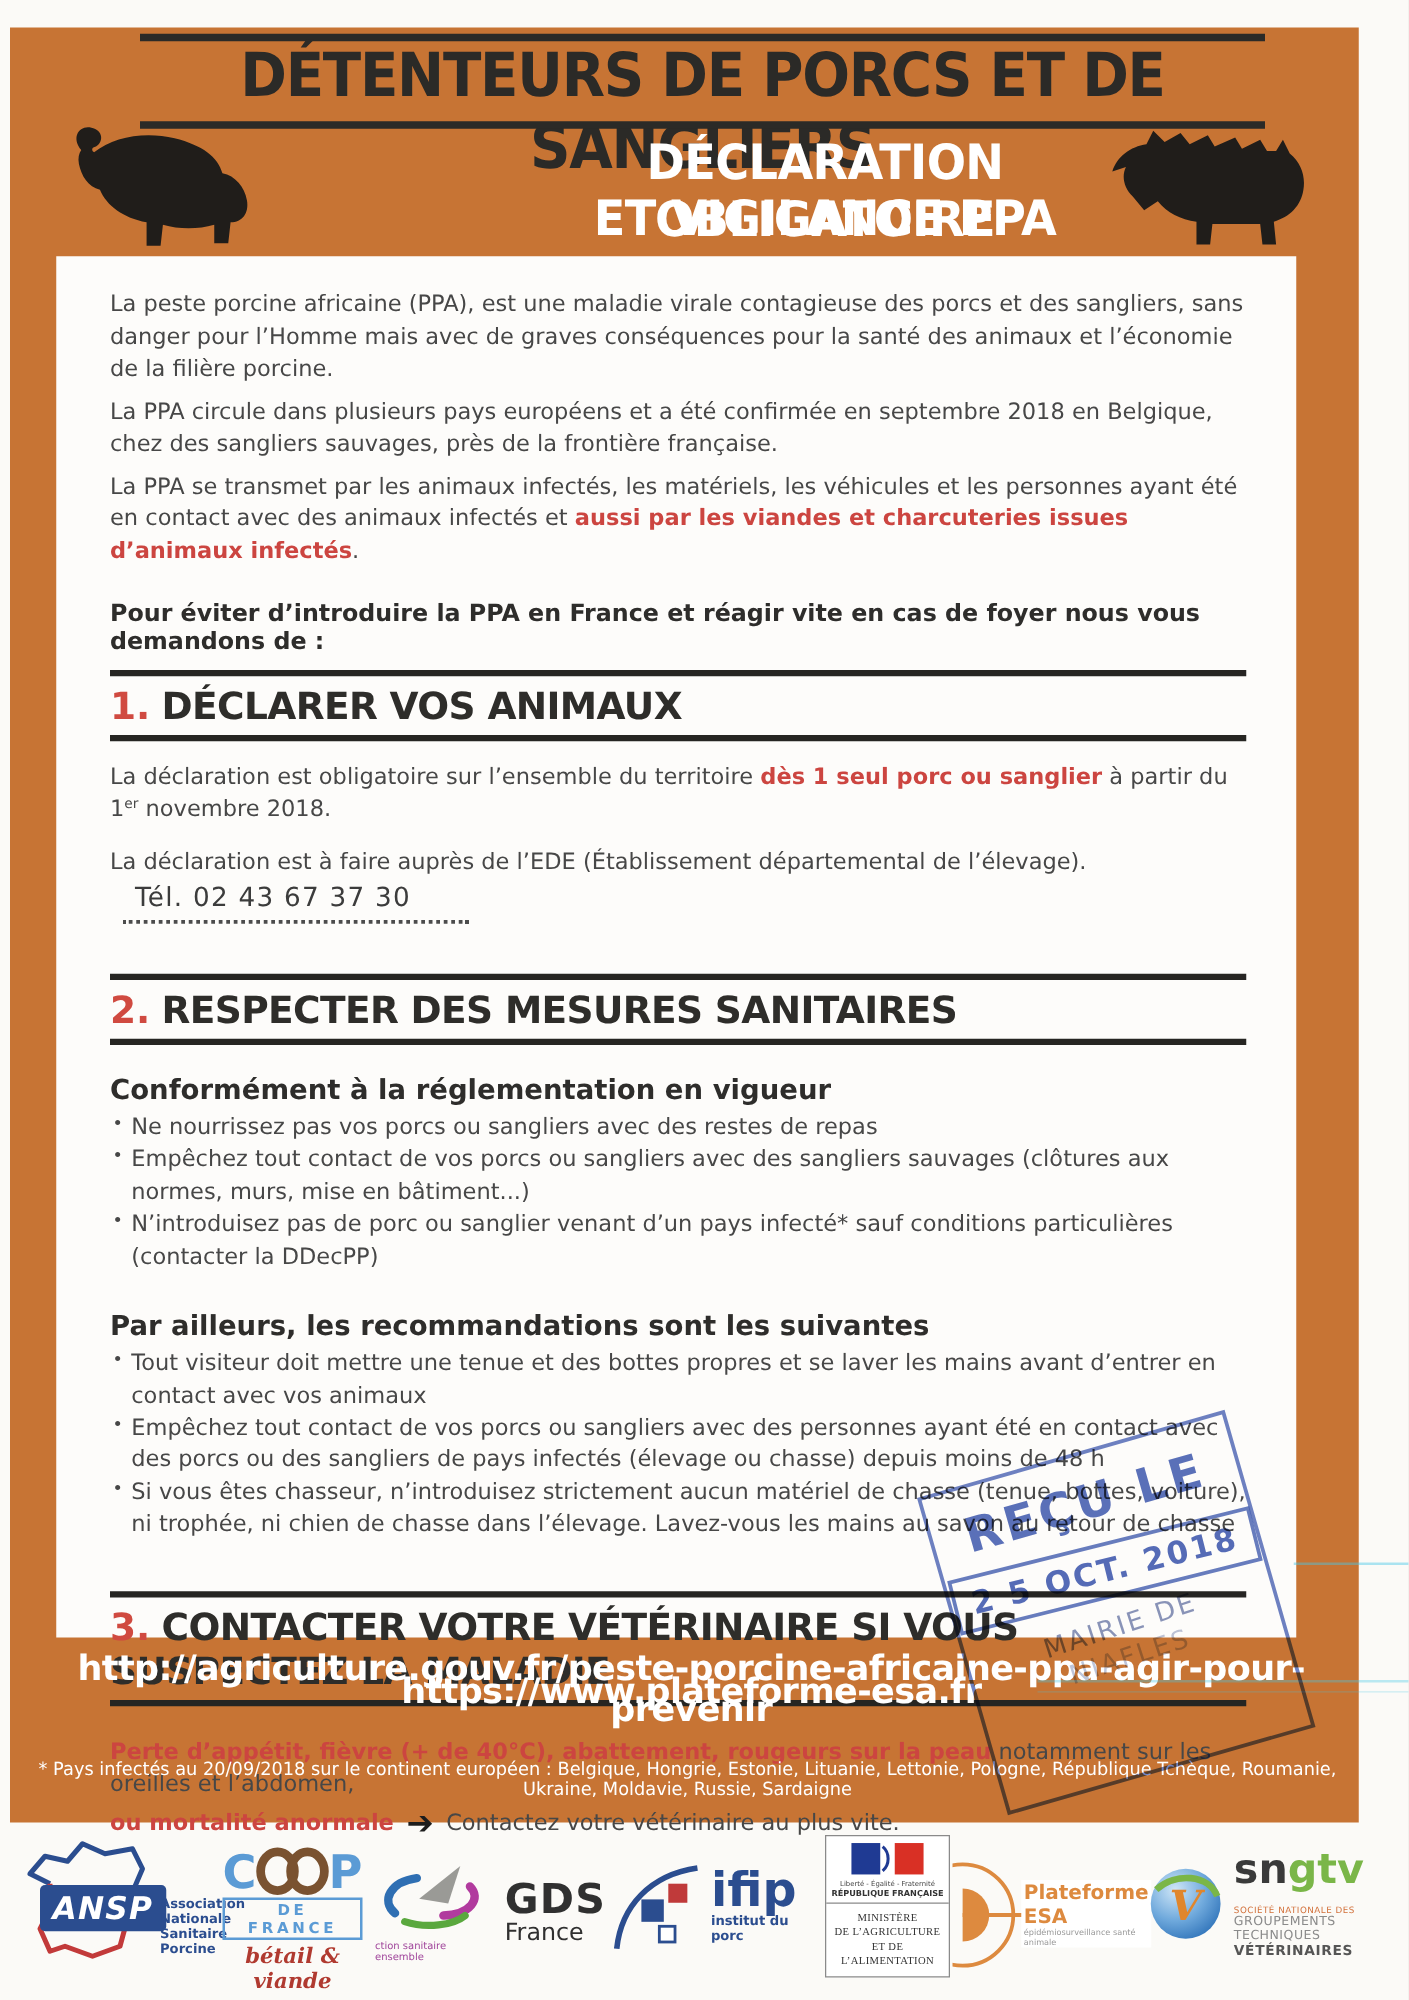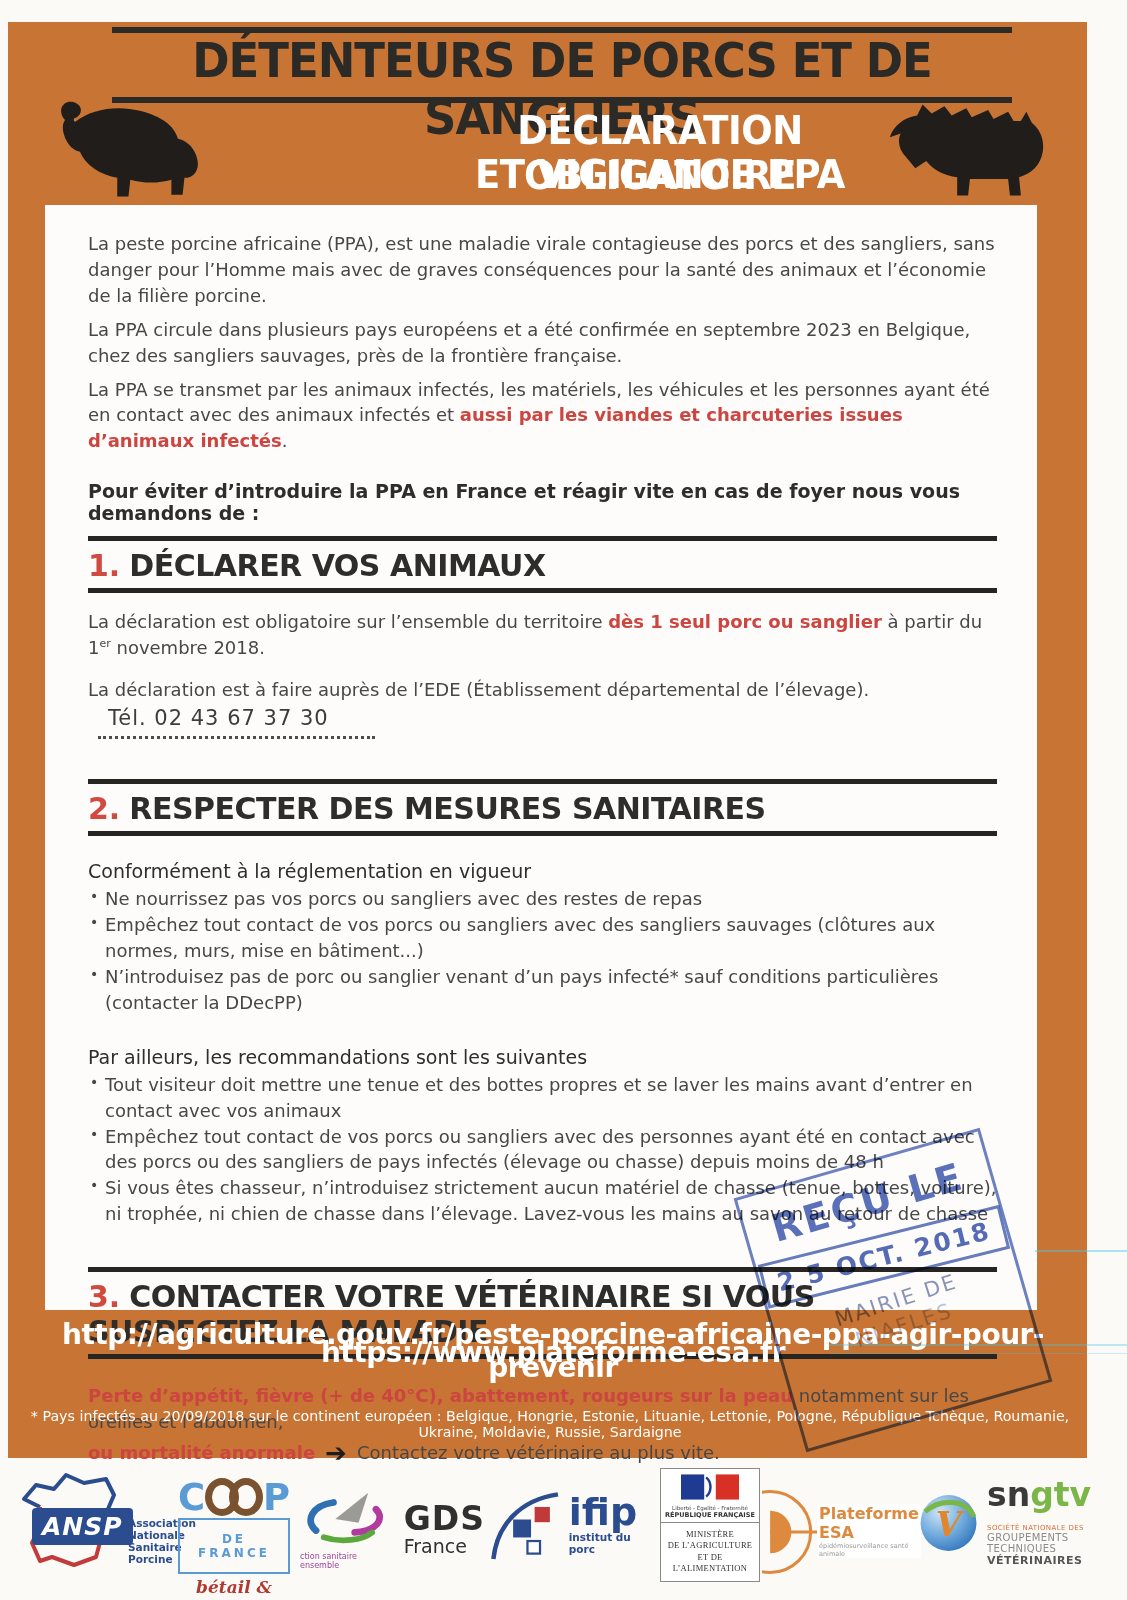--- a/index.html
+++ b/index.html
@@ -21,21 +21,21 @@
   .body-t{font-size:18px;line-height:1.44;color:#474747;}
   .red{color:#cc4540;font-weight:600;}
   .lead{font-size:19px;font-weight:700;color:#2e2d2b;margin-top:26px !important;}
   
   .sec{margin-top:12px;border-top:5px solid #262522;border-bottom:5px solid #262522;
        padding:7px 0 5px 0;}
   .sec .num{color:#d04a40;font-size:30px;font-weight:800;margin-right:9px;}
   .sec .stitle{color:#2e2d2a;font-size:30px;font-weight:800;letter-spacing:-0.5px;}
   .mt8{margin-top:8px !important;} .mt16{margin-top:16px !important;} .mt24{margin-top:24px !important;}
   .mt30{margin-top:30px !important;} .mt40{margin-top:40px !important;}
-  .subhead{font-size:19px;font-weight:400;color:#2e2d2b;}
+  .subhead{font-size:22px;font-weight:700;color:#2e2d2b;}
   ul.blist{list-style:none;margin:4px 0 0 0;padding:0;}
   ul.blist li{position:relative;padding-left:17px;font-size:18px;line-height:1.44;color:#474747;}
   ul.blist li::before{content:"•";position:absolute;left:2px;top:0;font-size:14px;color:#474747;}
   .phone-wrap{display:inline-block;border-bottom:3px dotted #4c4c4c;padding:0 46px 3px 10px;margin-left:10px;}
   .phone{font-size:21px;letter-spacing:1px;color:#3c3c3c;text-align:center;}
   sup{font-size:11px;}
   .arrow{font-size:26px;color:#1d1d1d;margin:0 10px;vertical-align:-3px;font-weight:700;}
   
   .stamp{position:absolute;left:765px;top:1158px;width:250px;height:258px;
          border:3px solid rgba(62,88,176,0.75);transform:rotate(-16deg);
@@ -53,21 +53,21 @@
   .scanline{position:absolute;background:rgba(70,200,230,0.45);}
   
   .logo{position:absolute;}
   .ansp-box{position:absolute;left:22px;top:40px;background:#2b4d8f;color:#fff;border-radius:4px;
             font-size:25px;font-weight:800;font-style:italic;padding:4px 10px;letter-spacing:1px;}
   .ansp-text{position:absolute;left:118px;top:49px;font-size:10.5px;font-weight:700;color:#2b4d8f;line-height:1.15;}
   .coop-row{display:flex;align-items:center;}
   .coop-letter{font-size:37px;font-weight:800;color:#5b9bd5;line-height:1;}
   .ring{display:inline-block;width:24px;height:24px;border:7px solid #7a5230;border-radius:50%;}
   .coop-band{margin-top:2px;border:2px solid #5b9bd5;color:#5b9bd5;font-size:12px;font-weight:800;
-             letter-spacing:3px;text-align:center;padding:12px 4px;}
+             letter-spacing:3px;text-align:center;padding:1px 4px;}
   .coop-script{margin-top:3px;font-family:"DejaVu Serif","Liberation Serif",serif;font-style:italic;
                font-weight:700;color:#b03a30;font-size:17px;text-align:center;}
   .gds-name{font-size:33px;font-weight:900;color:#303030;line-height:1;letter-spacing:1px;}
   .gds-sub{font-size:19px;color:#303030;}
   .gds-tag{font-size:8px;color:#a0459b;margin-top:2px;}
   .ifip-name{font-size:38px;font-weight:800;color:#2b4d8f;line-height:1;}
   .ifip-sub{font-size:10.5px;font-weight:700;color:#2b4d8f;}
   .ministry{border:1px solid #8a8a8a;background:#fff;width:100px;text-align:center;box-sizing:border-box;}
   .min-motto{font-size:5.5px;color:#444;margin-top:1px;}
   .min-rep{font-size:6.5px;font-weight:700;color:#333;margin-bottom:3px;}
@@ -103,21 +103,21 @@
   <svg class="animal" style="left:868px;top:95px;" width="182" height="110" viewBox="0 0 200 120">
     <path fill="#201d1a" d="M168 28 L174 18 L180 30 C190 38 194 50 192 62 C190 76 180 86 166 90
       L168 110 L156 110 L154 92 L112 92 L110 110 L98 110 L98 90 C84 88 72 82 64 72
       L52 80 L42 68 C34 60 32 50 36 42 L24 46 C28 33 40 24 54 22 L60 10 L70 20
       L84 12 L92 22 L108 14 L114 24 L132 16 L138 26 L154 18 L160 28 Z"></path>
   </svg>
 
   <div class="panel">
 
     <p class="body-t">La peste porcine africaine (PPA), est une maladie virale contagieuse des porcs et des sangliers, sans danger pour l’Homme mais avec de graves conséquences pour la santé des animaux et l’économie de la filière porcine.</p>
-    <p class="body-t mt8">La PPA circule dans plusieurs pays européens et a été confirmée en septembre 2023 en Belgique, chez des sangliers sauvages, près de la frontière française.</p>
+    <p class="body-t mt8">La PPA circule dans plusieurs pays européens et a été confirmée en septembre 2018 en Belgique, chez des sangliers sauvages, près de la frontière française.</p>
     <p class="body-t mt8"><span>La PPA se transmet par les animaux infectés, les matériels, les véhicules et les personnes ayant été en contact avec des animaux infectés et </span><span class="red">aussi par les viandes et charcuteries issues d’animaux infectés</span><span>.</span></p>
 
     <p class="lead">Pour éviter d’introduire la PPA en France et réagir vite en cas de foyer nous vous demandons de :</p>
 
     <div class="sec">
       <span class="num">1.</span><span class="stitle">DÉCLARER VOS ANIMAUX</span>
     </div>
     <p class="body-t mt16"><span>La déclaration est obligatoire sur l’ensemble du territoire </span><span class="red">dès 1 seul porc ou sanglier</span><span> à partir du 1</span><sup>er</sup><span> novembre 2018.</span></p>
     <p class="body-t mt16"><span>La déclaration est à faire auprès de l’EDE (Établissement départemental de l’élevage).</span><span class="phone-wrap"><span class="phone">Tél. 02 43 67 37 30</span></span></p>
 

